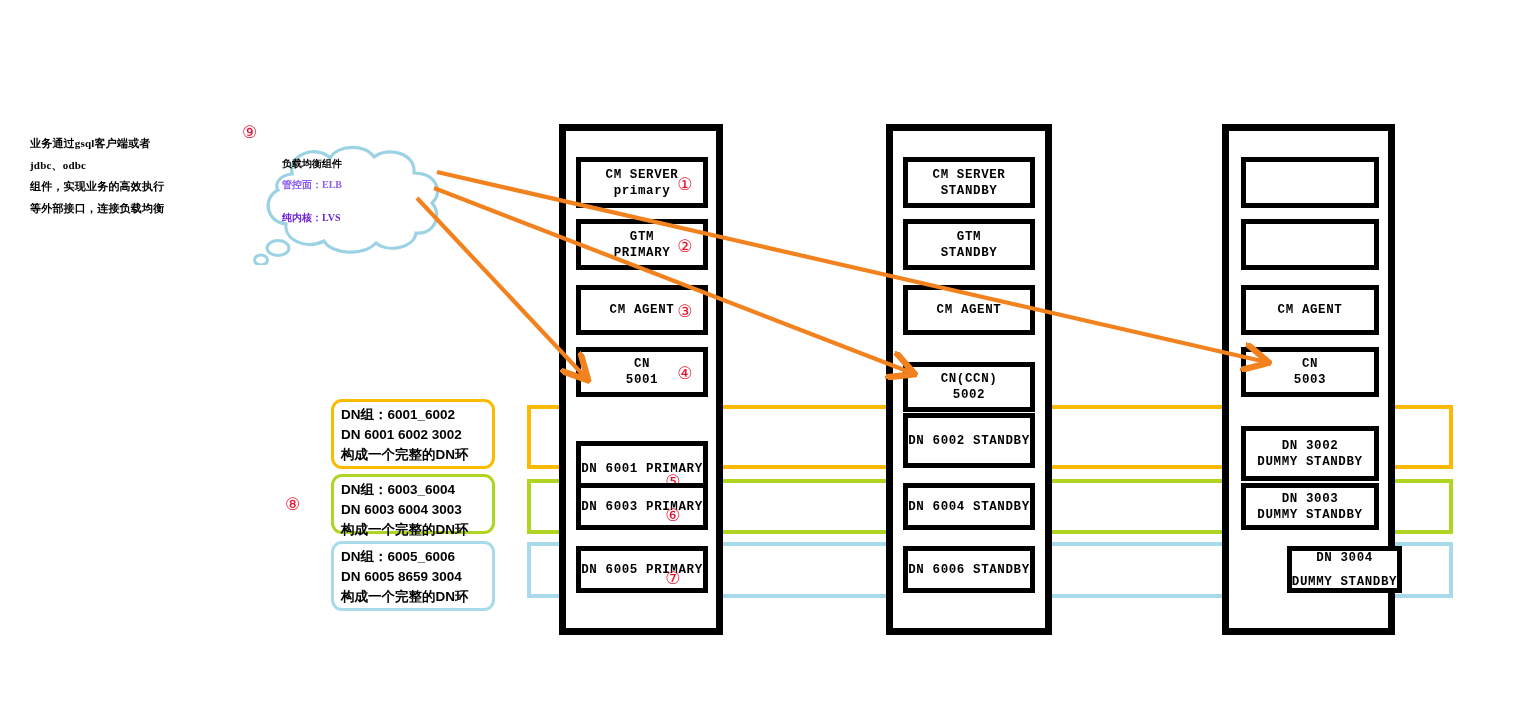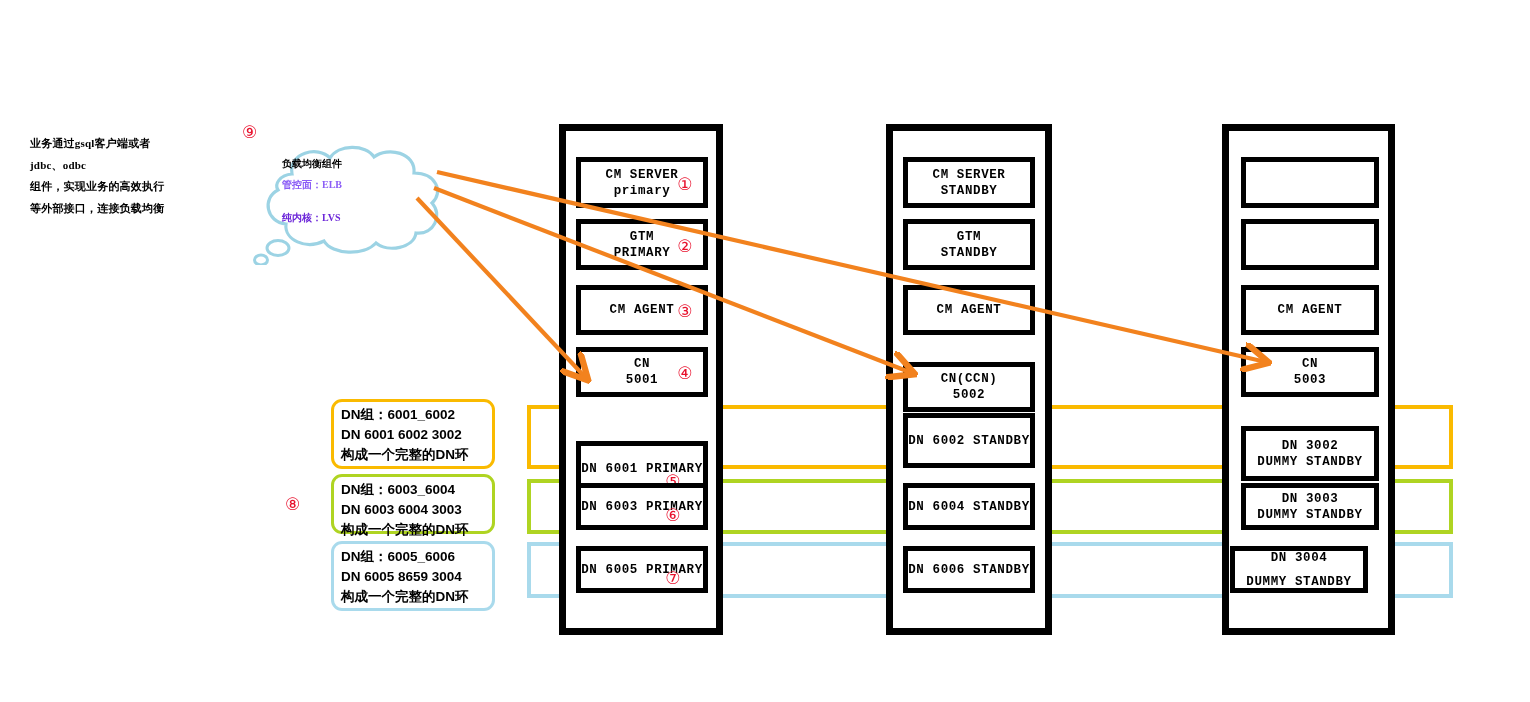--- a/index.html
+++ b/index.html
@@ -149,21 +149,21 @@
       <span class="ln">5003</span>
     </div>
     <div class="abs unit" style="left: 1241px; top: 413px; width: 138px; height: 55px; margin-top: 13px;">
       <span class="ln">DN 3002</span>
       <span class="ln">DUMMY STANDBY</span>
     </div>
     <div class="abs unit" style="left: 1241px; top: 483px; width: 138px; height: 47px;">
       <span class="ln">DN 3003</span>
       <span class="ln">DUMMY STANDBY</span>
     </div>
-    <div class="abs unit" style="left: 1230px; top: 546px; width: 138px; height: 47px; gap: 8px;">
+    <div class="abs unit" style="left: 1287px; top: 546px; width: 115px; height: 47px; gap: 8px;">
       <span class="ln">DN 3004</span>
       <span class="ln">DUMMY STANDBY</span>
     </div>
   </div>
 
 <div class="abs legend" id="legend-0" style="left: 331px; top: 399px; width: 164px; height: 70px; border-color: rgb(250, 186, 0);">
   <span class="l1">DN组：6001_6002</span>
   <span class="l2">DN 6001 6002 3002</span>
   <span class="l3">构成一个完整的DN环</span>
 </div>

